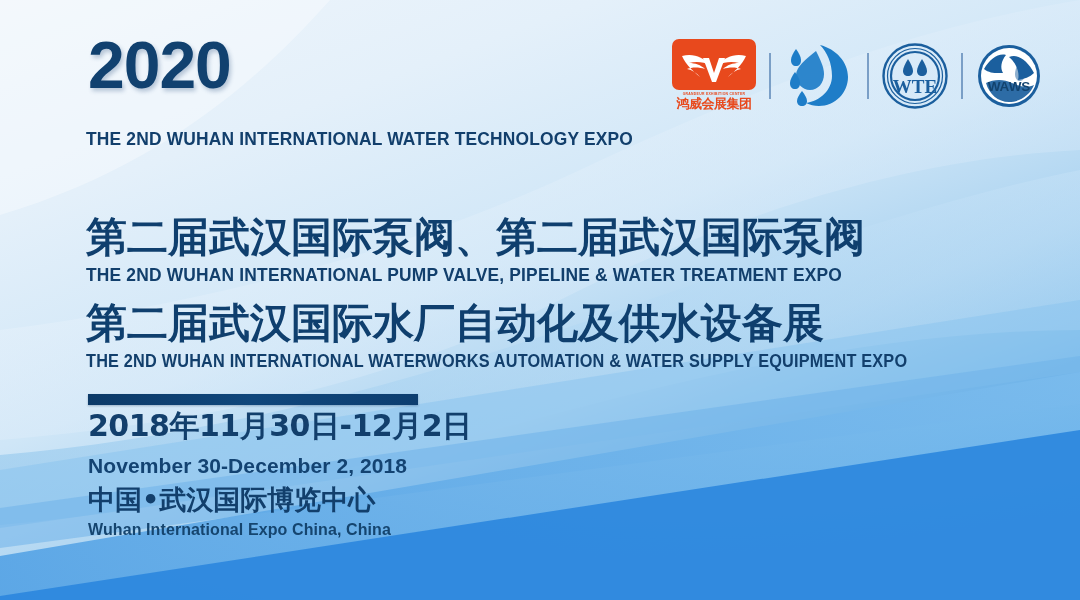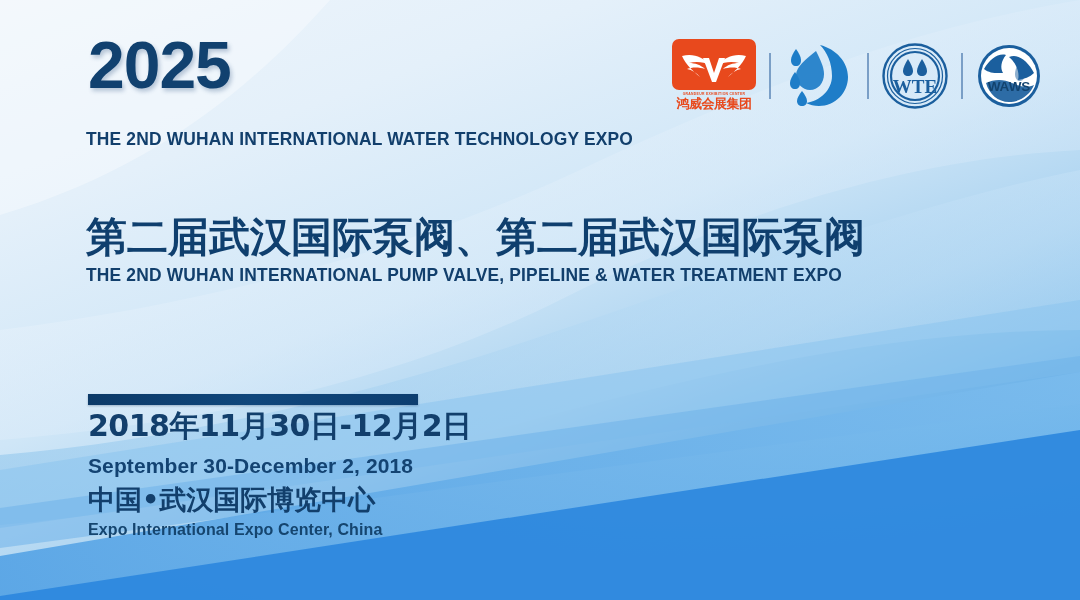--- a/index.html
+++ b/index.html
@@ -251,32 +251,36 @@
       <circle cx="33" cy="33" r="31" fill="#1b5f9e"></circle>
       <circle cx="33" cy="33" r="28" fill="#ffffff"></circle>
       <path d="M8,26 C14,16 22,10 30,12 C25,18 24,25 27,30 C22,30 14,31 8,26 Z" fill="#1b5f9e"></path>
       <path d="M58,30 C52,18 42,10 33,14 C40,20 44,29 42,37 C48,36 54,34 58,30 Z" fill="#1b5f9e"></path>
       <path d="M10,40 C18,36 28,36 36,40 C44,44 52,45 58,42 C54,52 44,59 33,59 C22,59 13,51 10,40 Z" fill="#1b5f9e" opacity=".92"></path>
       <path d="M44,16 C47,22 49,27 49,31 C49,35 47,38 44,38 C41,38 39,35 39,31 C39,27 41,22 44,16 Z" fill="#1b5f9e" opacity=".5"></path>
       <text x="33" y="48" text-anchor="middle" font-family="Liberation Sans, sans-serif" font-size="13.5" font-weight="bold" fill="#12436f" letter-spacing="0">WAWS</text>
     </svg>
   </div>
 
-  <div class="year">2025</div>
+  <div class="year">2020</div>
 
   <div class="title-group t1">
     <div class="en-title">THE 2ND WUHAN INTERNATIONAL WATER TECHNOLOGY EXPO</div>
   </div>
 
   <div class="title-group t2">
     <div class="cn-title">第二届武汉国际泵阀、第二届武汉国际泵阀</div>
     <div class="en-title">THE 2ND WUHAN INTERNATIONAL PUMP VALVE, PIPELINE &amp; WATER TREATMENT EXPO</div>
   </div>
 
+  <div class="title-group t3">
+    <div class="cn-title">第二届武汉国际水厂自动化及供水设备展</div>
+    <div class="en-title">THE 2ND WUHAN INTERNATIONAL WATERWORKS AUTOMATION &amp; WATER SUPPLY EQUIPMENT EXPO</div>
+  </div>
 
   <div class="divider-bar"></div>
 
   <div class="date-cn">2018年11月30日-12月2日</div>
-  <div class="date-en">September 30-December 2, 2018</div>
+  <div class="date-en">November 30-December 2, 2018</div>
   <div class="venue-cn">中国•武汉国际博览中心</div>
-  <div class="venue-en">Expo International Expo Center, China</div>
+  <div class="venue-en">Wuhan International Expo China, China</div>
 
 </div>
 
 </body></html>

